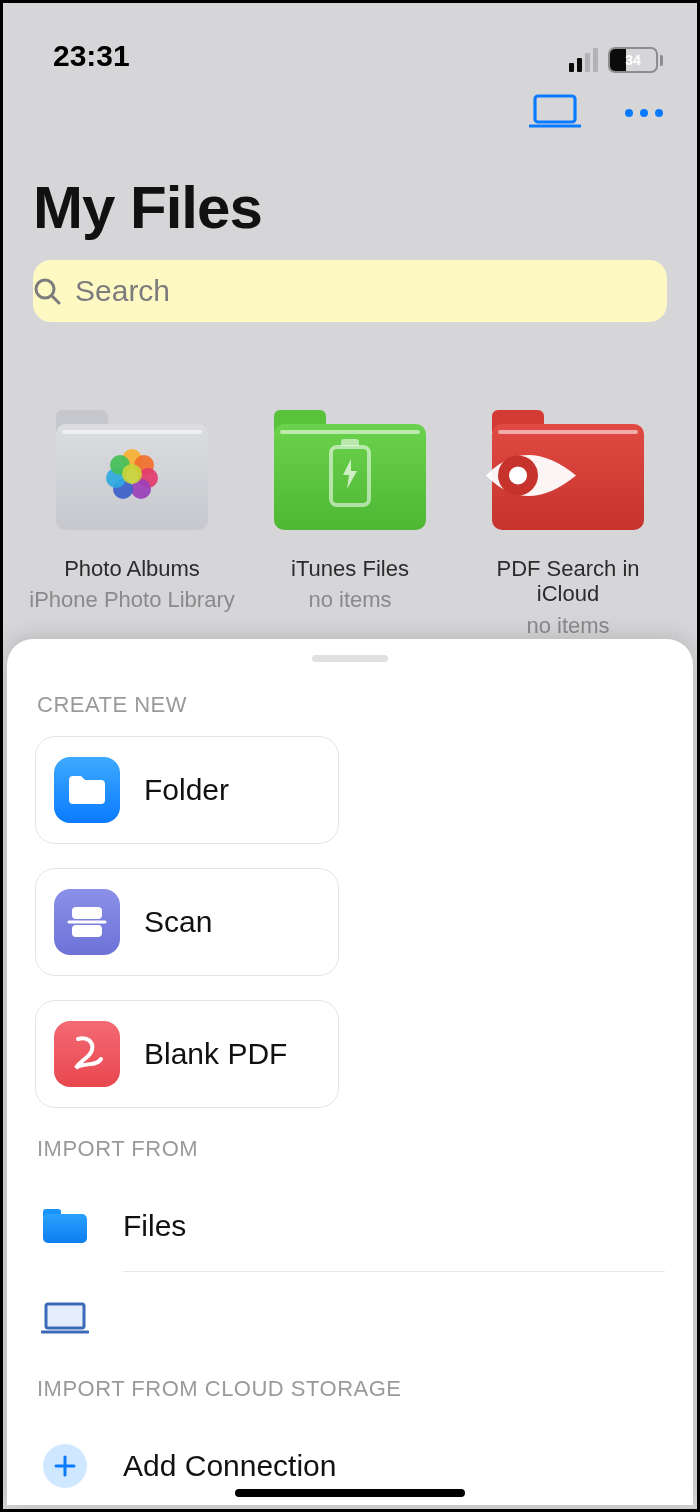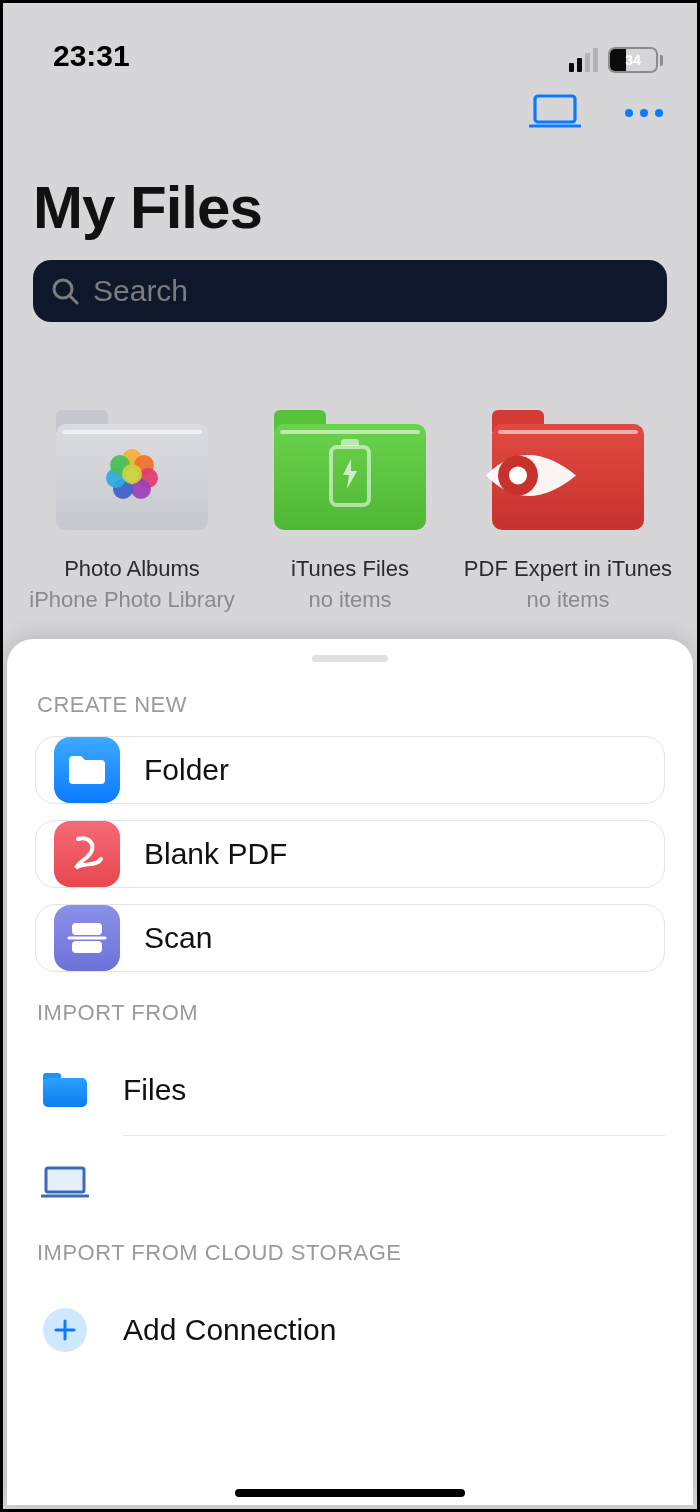--- a/index.html
+++ b/index.html
@@ -75,24 +75,24 @@
     font-weight: 800;
     letter-spacing: -1px;
     padding: 30px 30px 18px 30px;
     color:#111;
   }
 
   
   .searchbox {
     margin: 0 30px;
     height: 62px;
-    background: #0f172a;
+    background: #fef9c3;
     border-radius: 18px;
     display:flex; align-items:center;
-    padding: 0 18px;
+    padding: 0 0;
     gap: 14px;
   }
   .search-icon svg { display:block; }
   .search-placeholder { font-size:30px; color:#7c7c7e; }
 
   
   .folder-row {
     display:flex;
     gap: 8px;
     padding: 88px 24px 0 24px;
@@ -137,21 +137,21 @@
     background:#fff;
     border-radius: 26px 26px 0 0;
     box-shadow: 0 -2px 22px rgba(0,0,0,.15);
     padding: 16px 28px 0 28px;
   }
   .grabber { width:76px; height:7px; background:#e0e0e2; border-radius:4px; margin:0 auto 30px auto; }
   .section-label {
     font-size:22px; letter-spacing:.5px; color:#9a9a9c; font-weight:500;
     margin: 0 0 18px 2px;
   }
-  .tile-grid { display:flex; flex-wrap:wrap; gap:16px; margin-bottom:28px;flex-direction:column; }
+  .tile-grid { display:flex; flex-wrap:wrap; gap:24px; margin-bottom:28px; }
   .tile {
     flex: 0 0 calc(50% - 11px);
     height: 108px;
     border:1.5px solid #e4e4e6;
     border-radius:20px;
     display:flex; align-items:center;
     padding: 0 18px;
     gap: 24px;
     background:#fff;
   }
@@ -300,57 +300,57 @@
           <div class="folder-body"></div>
           <div class="folder-highlight"></div>
         <span class="pdf-eye">
           <svg width="110" height="70" viewBox="0 0 110 70">
             <path d="M0 35 Q40 -6 90 35 Q40 76 0 35 Z" fill="#fff" opacity=".95"></path>
             <circle cx="32" cy="35" r="20" fill="#c6332c"></circle>
             <circle cx="32" cy="35" r="9" fill="#fff"></circle>
           </svg>
         </span>
       </div>
-      <div class="folder-title">PDF Expert in iTunes</div>
+      <div class="folder-title">PDF Search in iCloud</div>
       <div class="folder-sub">no items</div>
     </div>
 
   </div>
 
   <div class="sheet">
     <div class="grabber"></div>
 
     <div class="section-label">CREATE NEW</div>
 
     <div class="tile-grid">
       <div class="tile">
         <div class="tile-icon ic-folder">
           <svg width="40" height="32" viewBox="0 0 40 32">
               <path d="M2 6 Q2 2 6 2 H14 L18 6 H34 Q38 6 38 10 V26 Q38 30 34 30 H6 Q2 30 2 26 Z" fill="#fff"></path>
             </svg>
         </div>
         <div class="tile-label">Folder</div>
-      </div>
-      <div class="tile">
-        <div class="tile-icon ic-pdf">
-          <svg width="40" height="40" viewBox="0 0 40 40">
-              <path d="M11 5 C20 2 27 8 25 16 C23 24 13 26 9 34 C16 28 30 33 34 25" stroke="#fff" stroke-width="4" fill="none" stroke-linecap="round"></path>
-            </svg>
-        </div>
-        <div class="tile-label">Blank PDF</div>
       </div>
       <div class="tile">
         <div class="tile-icon ic-scan">
           <svg width="42" height="42" viewBox="0 0 42 42">
             <rect x="6" y="6" width="30" height="12" rx="4" fill="#fff"></rect>
             <rect x="6" y="24" width="30" height="12" rx="4" fill="#fff"></rect>
             <line x1="3" y1="21" x2="39" y2="21" stroke="#fff" stroke-width="3" stroke-linecap="round"></line>
           </svg>
         </div>
         <div class="tile-label">Scan</div>
+      </div>
+      <div class="tile">
+        <div class="tile-icon ic-pdf">
+          <svg width="40" height="40" viewBox="0 0 40 40">
+              <path d="M11 5 C20 2 27 8 25 16 C23 24 13 26 9 34 C16 28 30 33 34 25" stroke="#fff" stroke-width="4" fill="none" stroke-linecap="round"></path>
+            </svg>
+        </div>
+        <div class="tile-label">Blank PDF</div>
       </div>
     </div>
 
     <div class="section-label second">IMPORT FROM</div>
 
     <div class="import-list">
       <div class="import-row">
         <div class="row-icon">
           <div class="files-folder">
               <div class="ft"></div>

